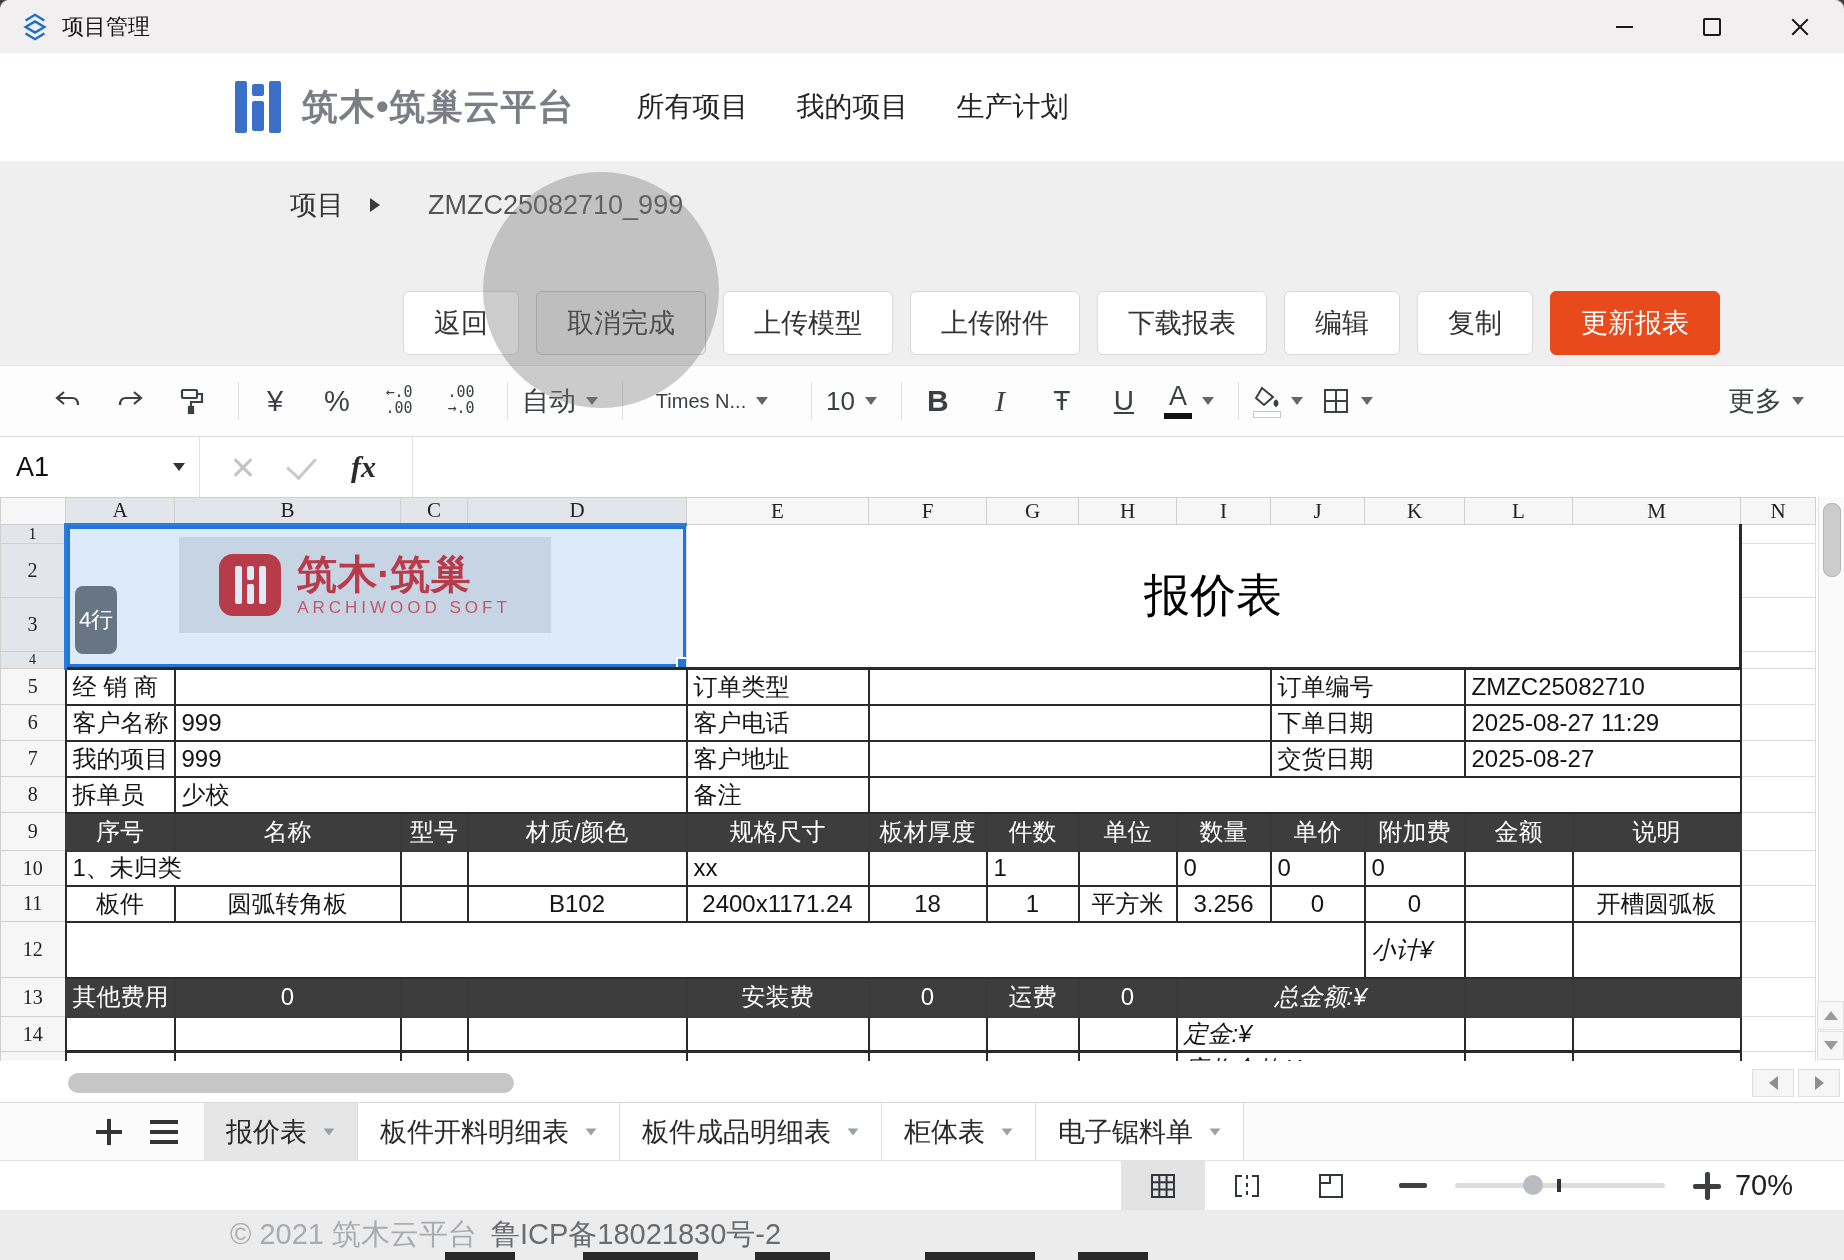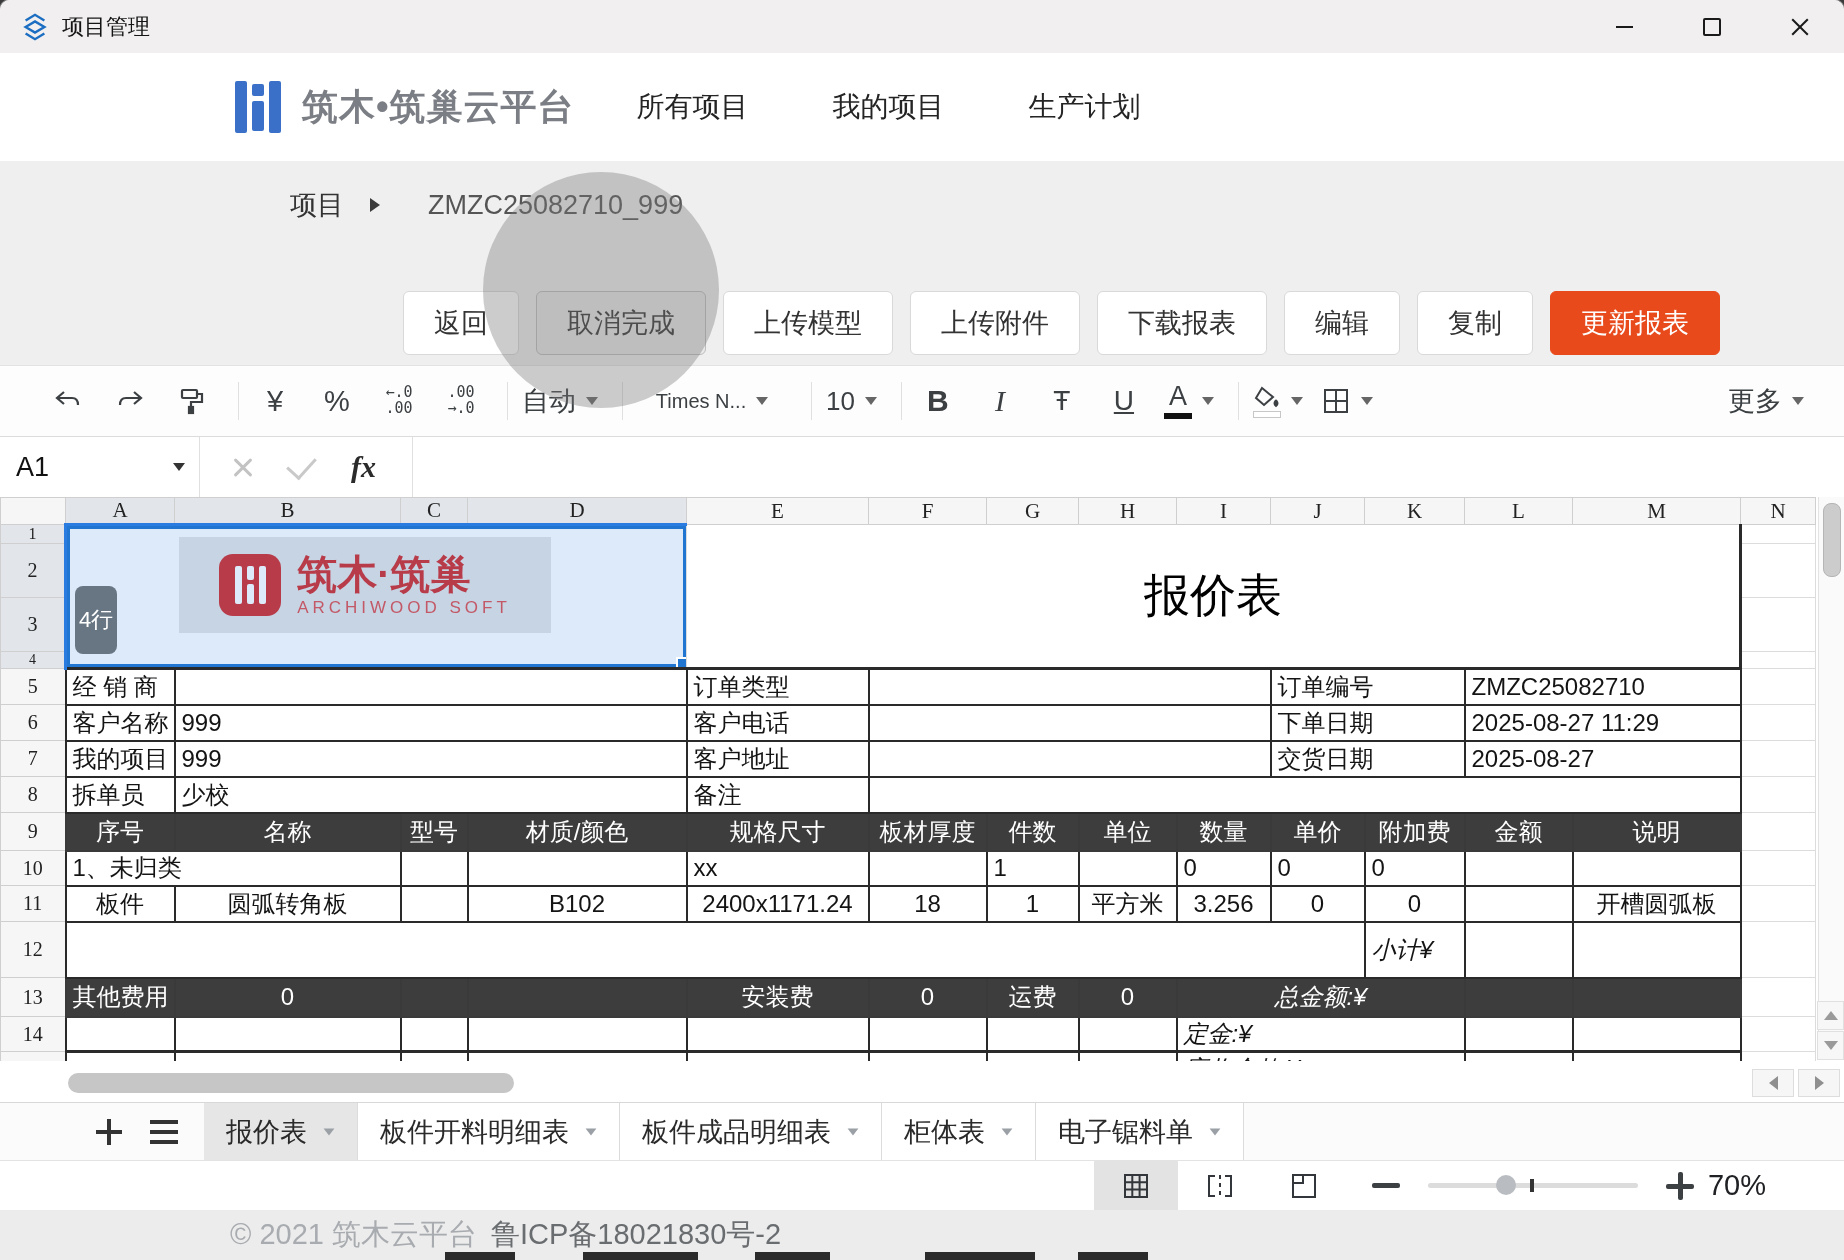--- a/index.html
+++ b/index.html
@@ -19,21 +19,21 @@
   .glyph-close::before{transform:rotate(45deg);}  .glyph-close::after{transform:rotate(-45deg);}
 
   
   #apphdr{top:53px;height:108px;background:#fff;display:flex;align-items:center;}
   .brandmark{margin-left:230px;width:56px;height:56px;display:flex;align-items:center;justify-content:center;gap:5px;}
   .brandmark .bar{background:#3a70c8;width:12px;height:52px;border-radius:2px;}
   .brandmark .mid{display:flex;flex-direction:column;gap:5px;}
   .brandmark .mid .sq{background:#3a70c8;width:12px;height:12px;border-radius:2px;}
   .brandmark .mid .st{background:#3a70c8;width:12px;height:30px;border-radius:2px;}
   .brandname{margin-left:16px;font-size:36px;font-weight:bold;color:#7b7e84;letter-spacing:1px;}
-  .topnav{display:flex;margin-left:62px;gap:84px;}
+  .topnav{display:flex;margin-left:62px;gap:48px;}
   .topnav .nav-item{font-size:28px;color:#242424;cursor:pointer;}
 
   
   #subhdr{top:161px;height:204px;background:#efeff0;}
   .crumbrow{position:absolute;left:290px;top:26px;display:flex;align-items:center;}
   .crumb-root{font-size:27px;color:#333;}
   .crumb-arrow{margin-left:26px;width:0;height:0;border-left:10px solid #3a3a3a;border-top:7px solid transparent;border-bottom:7px solid transparent;}
   .crumb-cur{margin-left:48px;font-size:27px;color:#555;}
   .btnrow{position:absolute;left:403px;top:130px;display:flex;gap:17px;}
   .abtn{height:62px;padding:0 30px;background:#fff;border:1px solid #d9d9d9;border-radius:6px;font-size:27px;color:#333;display:flex;align-items:center;justify-content:center;white-space:nowrap;}
@@ -119,21 +119,21 @@
   .tab-plus::before{content:"";position:absolute;left:0;top:11px;width:26px;height:4px;background:#333;}
   .tab-plus::after{content:"";position:absolute;left:11px;top:0;width:4px;height:26px;background:#333;}
   .tab-menu{margin-left:28px;margin-right:26px;align-self:center;display:flex;flex-direction:column;gap:6px;}
   .tab-menu i{display:block;width:28px;height:4px;background:#333;}
   .stab{display:flex;align-items:center;padding:0 22px;border-right:1px solid #dcdcdc;font-size:27px;color:#2a2a2a;background:#fff;}
   .stab:first-of-type{border-left:1px solid #dcdcdc;}
   .stab.active{background:#e6e6e6;}
   .stab .caret{border-top-color:#9aa0a6;margin-left:16px;transform:scale(.9);}
 
   
-  #status{top:1160px;height:50px;background:#fff;border-top:1px solid #e3e3e3;display:flex;align-items:center;justify-content:flex-end;padding-right:78px;box-sizing:border-box;}
+  #status{top:1160px;height:50px;background:#fff;border-top:1px solid #e3e3e3;display:flex;align-items:center;justify-content:flex-end;padding-right:51px;box-sizing:border-box;}
   .viewbox{width:84px;height:50px;display:flex;align-items:center;justify-content:center;}
   .viewbox.active{background:#e3e3e3;}
   .sb-minus{width:28px;height:5px;background:#3c4043;border-radius:2px;margin:0 10px 0 26px;}
   .sb-track{position:relative;width:210px;height:5px;background:#dcdcdc;border-radius:3px;margin:0 18px;}
   .sb-thumb{position:absolute;left:68px;top:-8px;width:20px;height:20px;border-radius:50%;background:#b9bdc2;}
   .sb-tick{position:absolute;left:102px;top:-4px;width:4px;height:13px;background:#333;}
   .sb-plus{position:relative;width:28px;height:28px;margin:0 14px 0 10px;}
   .sb-plus::before{content:"";position:absolute;left:0;top:12px;width:28px;height:5px;background:#3c4043;border-radius:2px;}
   .sb-plus::after{content:"";position:absolute;left:12px;top:0;width:5px;height:28px;background:#3c4043;border-radius:2px;}
   .sb-zoom{font-size:29px;color:#202124;}

